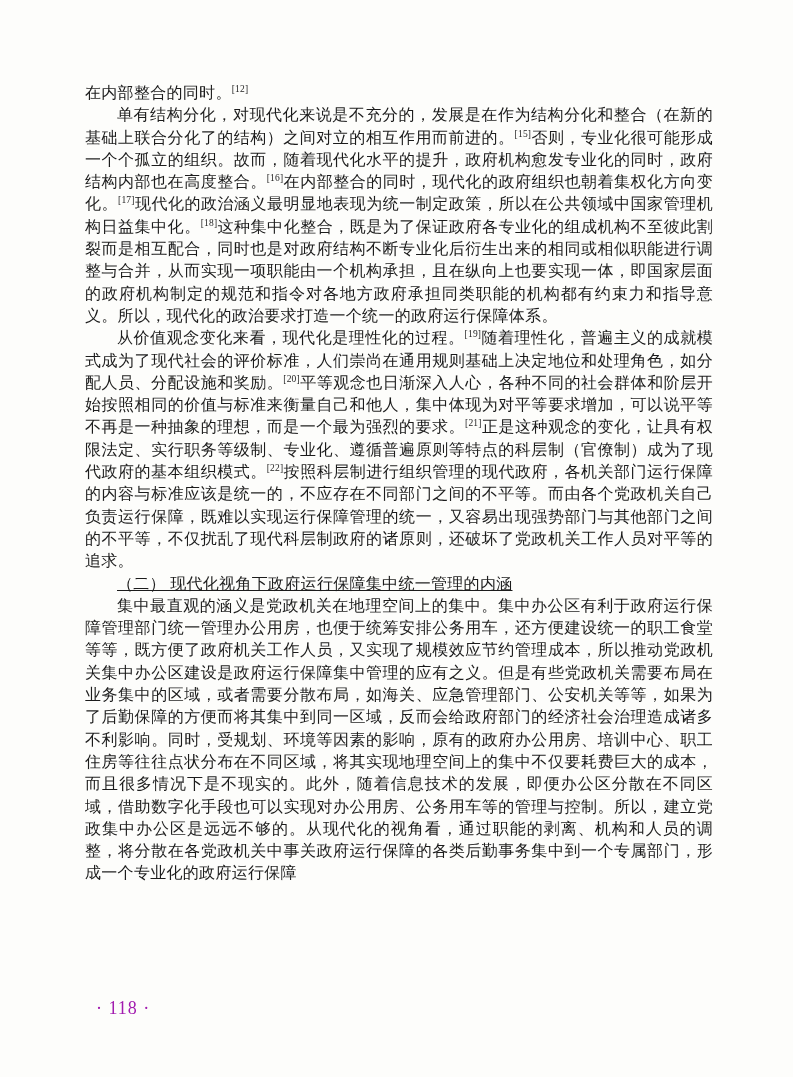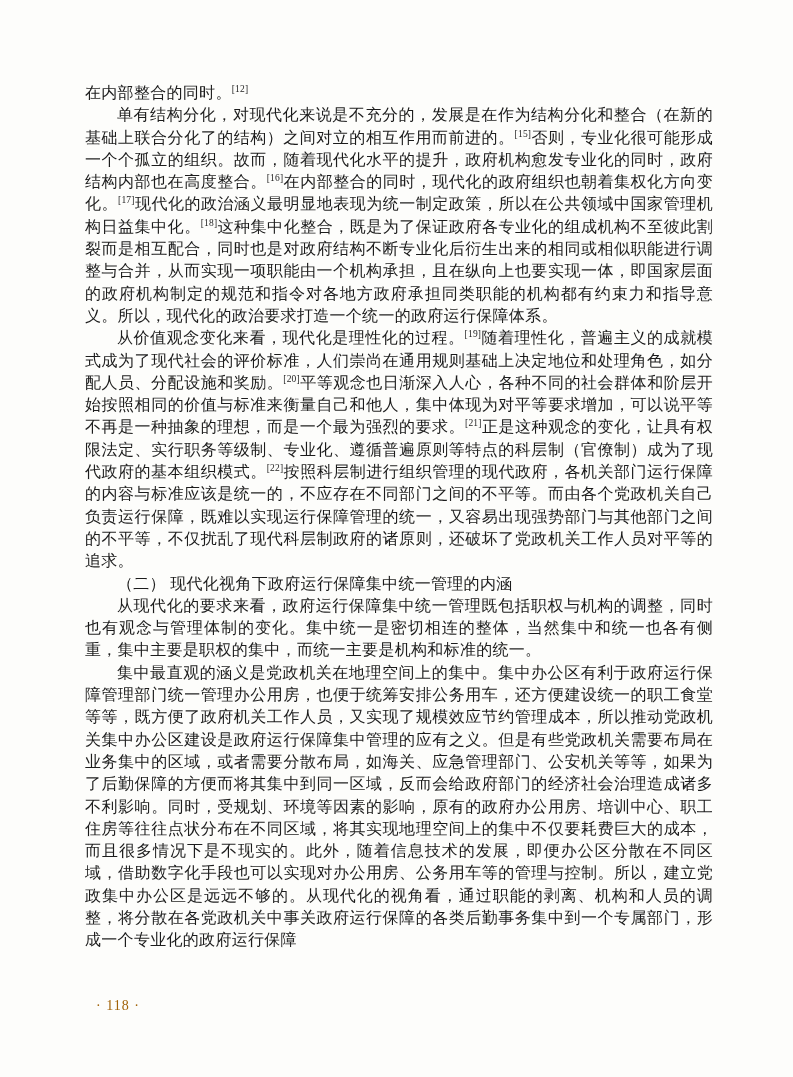--- a/index.html
+++ b/index.html
@@ -34,51 +34,51 @@
   .para {
     margin: 0;
     padding: 0;
     text-indent: 2em;
   }
   .para.continuation {
     text-indent: 0;
   }
   .para.heading {
     text-indent: 2em;
+    text-decoration: underline;
   }
   sup.fnref {
     font-size: 9.5px;
     line-height: 0;
     vertical-align: super;
     letter-spacing: 0.2px;
   }
   .page-footer {
     position: absolute;
     left: 96px;
     top: 998px;
-    font-size: 14px;
+    font-size: 18px;
     letter-spacing: 1px;
-    color: #a16207;
+    color: #a21caf;
   }
 </style>
 </head>
 <body>
 
 <div class="page">
   <main class="text-block">
 
     <p class="para continuation"><span>在内部整合的同时。</span><sup class="fnref">[12]</sup></p>
 
     <p class="para"><span>单有结构分化，对现代化来说是不充分的，发展是在作为结构分化和整合（在新的基础上联合分化了的结构）之间对立的相互作用而前进的。</span><sup class="fnref">[15]</sup><span>否则，专业化很可能形成一个个孤立的组织。故而，随着现代化水平的提升，政府机构愈发专业化的同时，政府结构内部也在高度整合。</span><sup class="fnref">[16]</sup><span>在内部整合的同时，现代化的政府组织也朝着集权化方向变化。</span><sup class="fnref">[17]</sup><span>现代化的政治涵义最明显地表现为统一制定政策，所以在公共领域中国家管理机构日益集中化。</span><sup class="fnref">[18]</sup><span>这种集中化整合，既是为了保证政府各专业化的组成机构不至彼此割裂而是相互配合，同时也是对政府结构不断专业化后衍生出来的相同或相似职能进行调整与合并，从而实现一项职能由一个机构承担，且在纵向上也要实现一体，即国家层面的政府机构制定的规范和指令对各地方政府承担同类职能的机构都有约束力和指导意义。所以，现代化的政治要求打造一个统一的政府运行保障体系。</span></p>
 
     <p class="para"><span>从价值观念变化来看，现代化是理性化的过程。</span><sup class="fnref">[19]</sup><span>随着理性化，普遍主义的成就模式成为了现代社会的评价标准，人们崇尚在通用规则基础上决定地位和处理角色，如分配人员、分配设施和奖励。</span><sup class="fnref">[20]</sup><span>平等观念也日渐深入人心，各种不同的社会群体和阶层开始按照相同的价值与标准来衡量自己和他人，集中体现为对平等要求增加，可以说平等不再是一种抽象的理想，而是一个最为强烈的要求。</span><sup class="fnref">[21]</sup><span>正是这种观念的变化，让具有权限法定、实行职务等级制、专业化、遵循普遍原则等特点的科层制（官僚制）成为了现代政府的基本组织模式。</span><sup class="fnref">[22]</sup><span>按照科层制进行组织管理的现代政府，各机关部门运行保障的内容与标准应该是统一的，不应存在不同部门之间的不平等。而由各个党政机关自己负责运行保障，既难以实现运行保障管理的统一，又容易出现强势部门与其他部门之间的不平等，不仅扰乱了现代科层制政府的诸原则，还破坏了党政机关工作人员对平等的追求。</span></p>
 
 
     <p class="para heading"><span>（二） 现代化视角下政府运行保障集中统一管理的内涵</span></p>
 
-    <p class="para"><span>从现代化的要求来看，政府运行保障集中统一管理既包括职权与机构的调整，同时也有观念与管理体制的变化。集中统一是密切相连的整体，当然集中和统一也各有侧重，集中主要是职权的集中，而统一主要是机构和标准的统一。</span></p>
 
     <p class="para"><span>集中最直观的涵义是党政机关在地理空间上的集中。集中办公区有利于政府运行保障管理部门统一管理办公用房，也便于统筹安排公务用车，还方便建设统一的职工食堂等等，既方便了政府机关工作人员，又实现了规模效应节约管理成本，所以推动党政机关集中办公区建设是政府运行保障集中管理的应有之义。但是有些党政机关需要布局在业务集中的区域，或者需要分散布局，如海关、应急管理部门、公安机关等等，如果为了后勤保障的方便而将其集中到同一区域，反而会给政府部门的经济社会治理造成诸多不利影响。同时，受规划、环境等因素的影响，原有的政府办公用房、培训中心、职工住房等往往点状分布在不同区域，将其实现地理空间上的集中不仅要耗费巨大的成本，而且很多情况下是不现实的。此外，随着信息技术的发展，即便办公区分散在不同区域，借助数字化手段也可以实现对办公用房、公务用车等的管理与控制。所以，建立党政集中办公区是远远不够的。从现代化的视角看，通过职能的剥离、机构和人员的调整，将分散在各党政机关中事关政府运行保障的各类后勤事务集中到一个专属部门，形成一个专业化的政府运行保障</span></p>
 
   </main>
 
   <div class="page-footer">· 118 ·</div>
 </div>
 
 </body></html>

